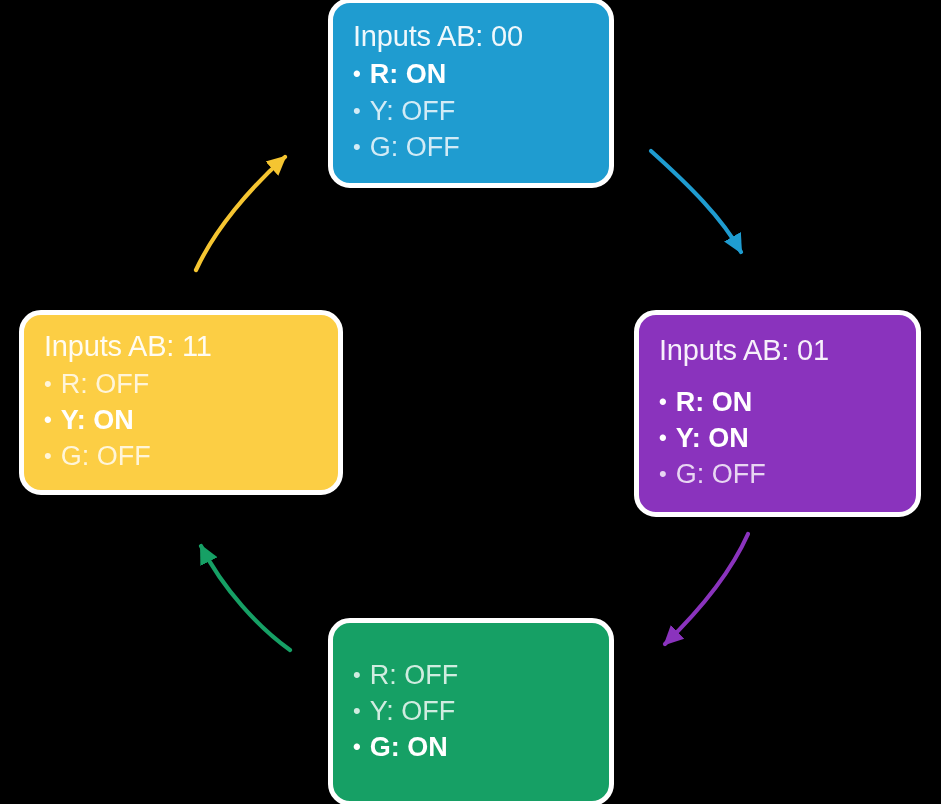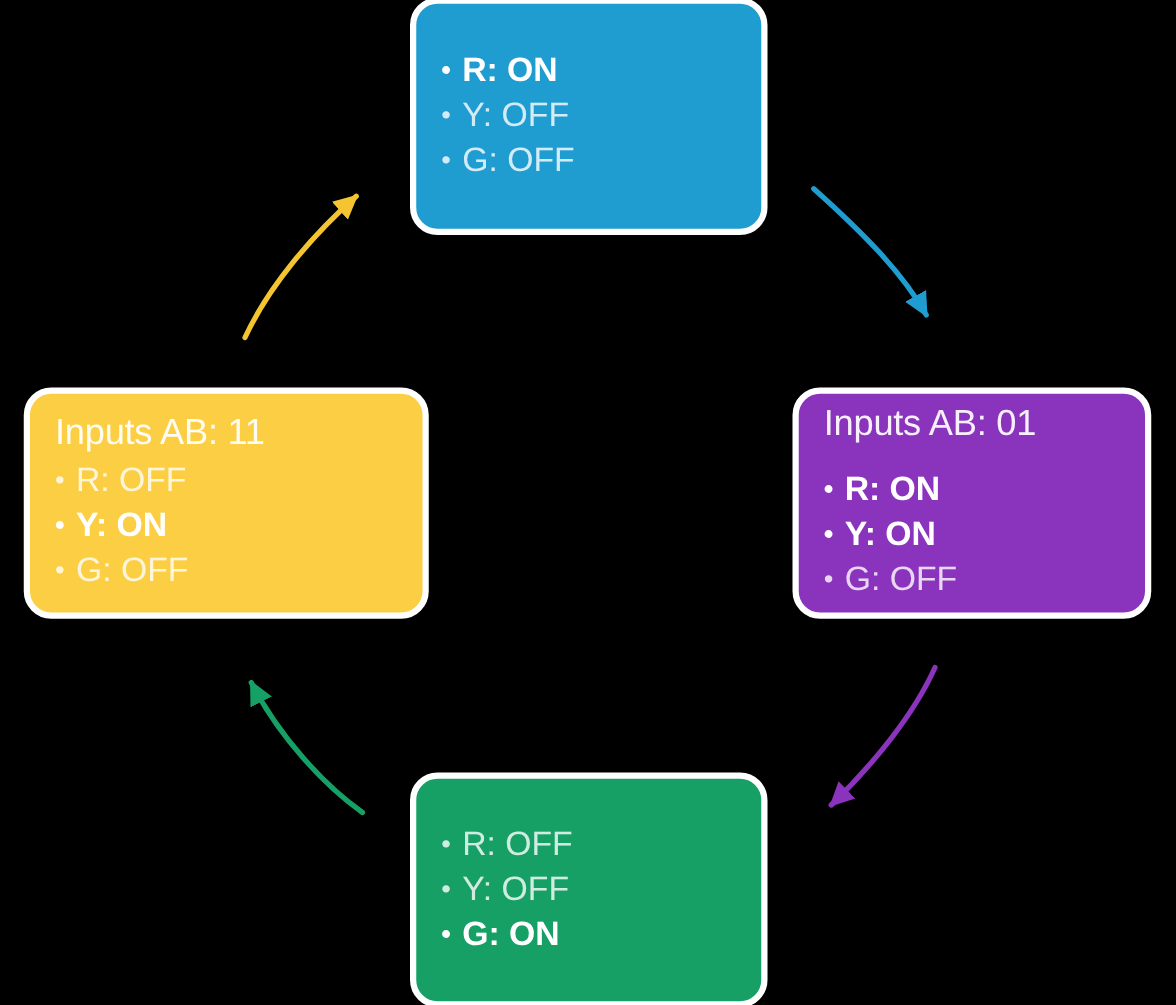--- a/index.html
+++ b/index.html
@@ -70,21 +70,21 @@
   .signal-row.state-off {
     font-weight: 400;
     color: rgba(255,255,255,0.80);
   }
   .signal-row.state-off .signal-bullet {
     color: rgba(255,255,255,0.80);
   }
 
   
   #node-0 { left: 328px; top: -2px;  width: 286px; height: 190px; }
-  #node-1 { left: 634px; top: 310px; width: 287px; height: 185px; gap: 14px; }
+  #node-1 { left: 634px; top: 310px; width: 287px; height: 207px; gap: 14px; }
   #node-2 { left: 328px; top: 618px; width: 286px; height: 188px; }
   #node-3 { left: 19px;  top: 310px; width: 324px; height: 185px; }
 </style>
 </head>
 <body>
 
 <div id="canvas" style="background: rgb(0, 0, 0);">
 
   <svg id="arrow-layer" viewBox="0 0 941 804" xmlns="http://www.w3.org/2000/svg">
     <defs>
@@ -105,20 +105,21 @@
     <path d="M 651 151 C 690 186 722 218 741 252" fill="none" stroke="#1f9cd0" stroke-width="4.2" stroke-linecap="round" marker-end="url(#head-blue)"></path>
 
     <path d="M 748 534 C 731 572 698 612 665 644" fill="none" stroke="#8a33bd" stroke-width="4.2" stroke-linecap="round" marker-end="url(#head-purple)"></path>
 
     <path d="M 290 650 C 259 628 223 589 201 546" fill="none" stroke="#16a065" stroke-width="4.2" stroke-linecap="round" marker-end="url(#head-green)"></path>
 
     <path d="M 196 270 C 215 229 250 188 285 157" fill="none" stroke="#f5c531" stroke-width="4.2" stroke-linecap="round" marker-end="url(#head-yellow)"></path>
   </svg>
 
   <div class="state-node" id="node-0" style="background: rgb(31, 156, 208);">
+    <div class="node-header">Inputs AB: 00</div>
     <ul class="signal-list">
       <li class="signal-row state-on">
         <span class="signal-bullet">•</span>
         <span>R: ON</span>
       </li>
       <li class="signal-row state-off">
         <span class="signal-bullet">•</span>
         <span>Y: OFF</span>
       </li>
       <li class="signal-row state-off">

